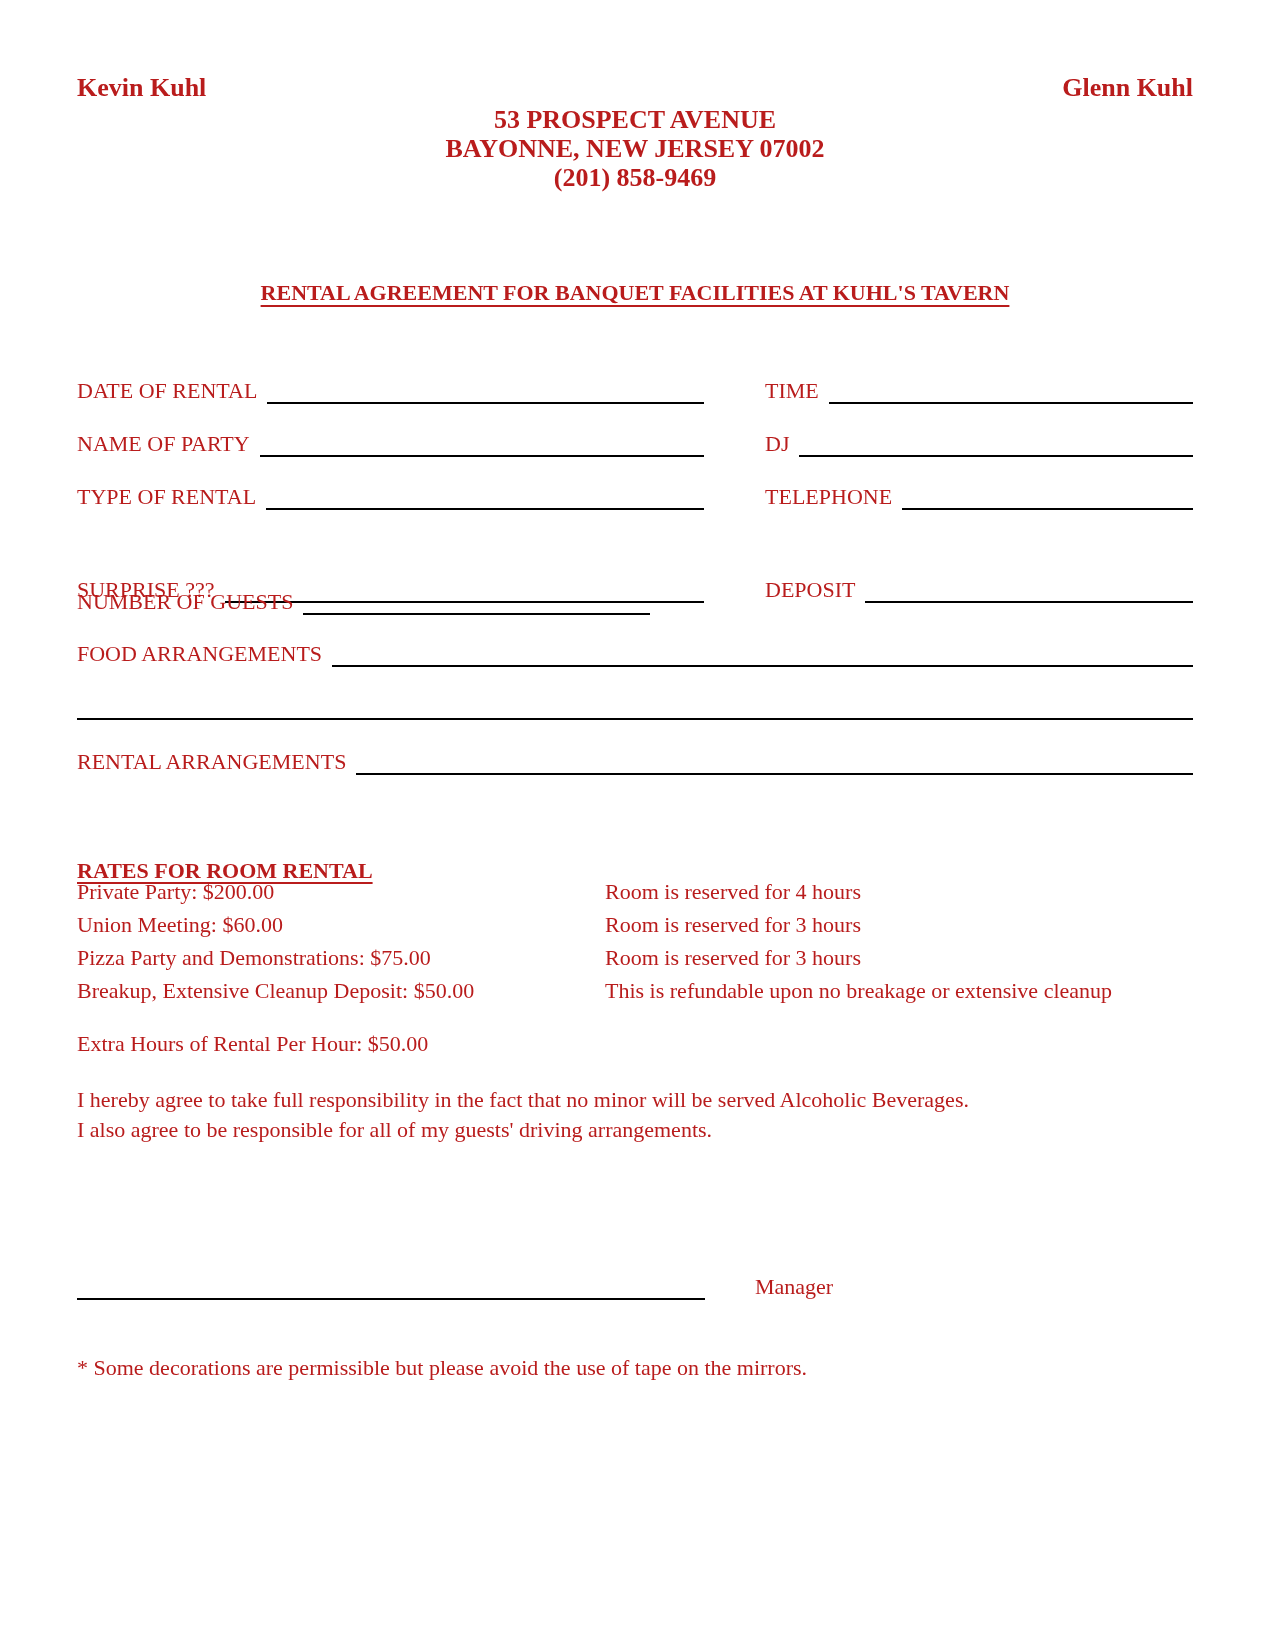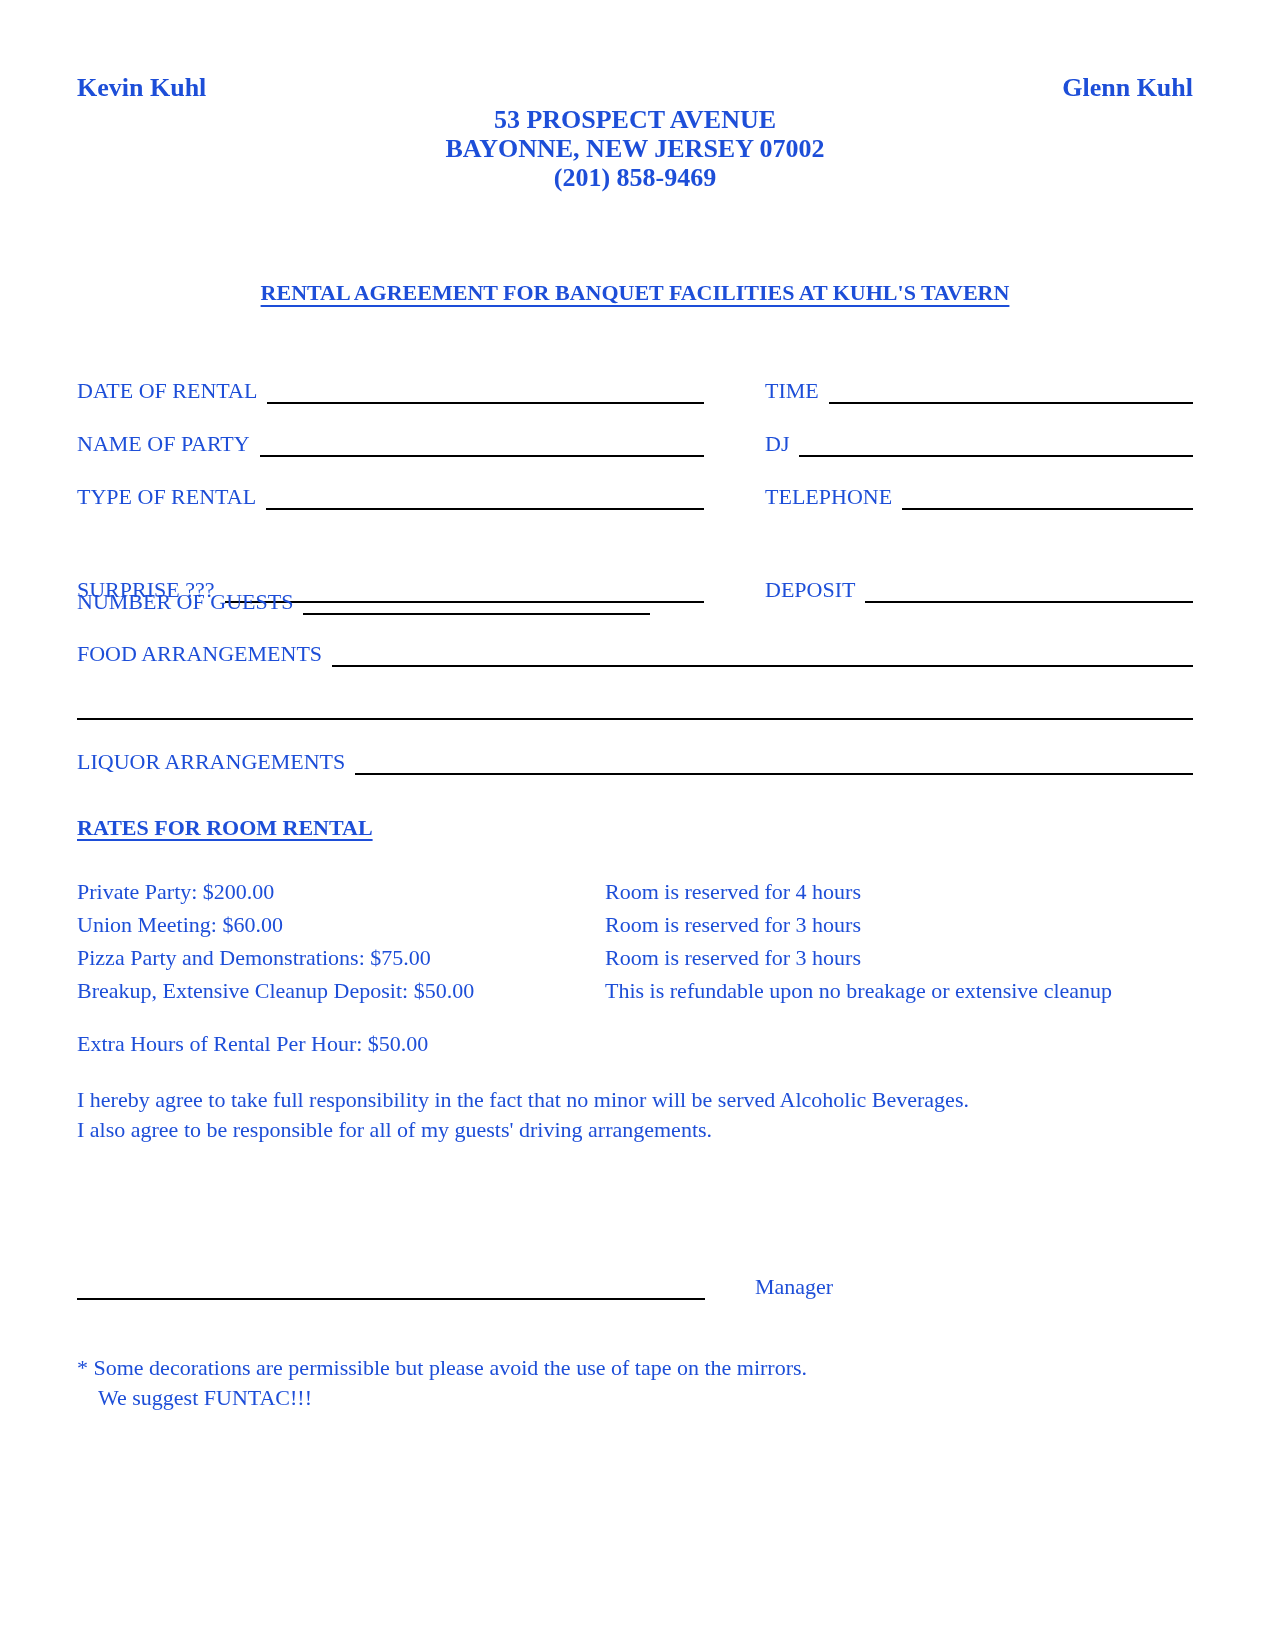--- a/index.html
+++ b/index.html
@@ -1,21 +1,21 @@
 <!DOCTYPE html>
 <html><head>
 <meta charset="utf-8">
 <style>
   html, body { margin: 0; padding: 0; background: #ffffff; }
   .page {
     position: relative;
     width: 1275px;
     height: 1650px;
     background: #ffffff;
-    color: #1d4ed8;
+    color: #b91c1c;
     font-family: "Liberation Serif", serif;
     font-size: 22px;
     overflow: hidden;
   }
   .abs { position: absolute; }
 
   
   .owners {
     top: 73px; left: 77px; width: 1116px;
     display: flex; justify-content: space-between;
@@ -45,21 +45,21 @@
   .row2 { top: 427px; }
   .row3 { top: 480px; }
   .row4 { top: 540px; margin-top: 33px; }
   .row5 { top: 585px; left: 77px; width: 573px; }
   .row6 { top: 637px; left: 77px; width: 1116px; }
   .row8 { top: 745px; left: 77px; width: 1116px; }
   .lone-line { top: 718px; left: 77px; width: 1116px; border-top: 2px solid #000; height: 0; }
 
   
   .rates-heading {
-    top: 815px; left: 77px;
+    top: 858px; left: 77px;
     font-weight: bold; font-size: 22px;
     text-decoration: underline;
     text-decoration-thickness: 2px;
     text-underline-offset: 4px;
   }
   .rates-list { top: 875px; left: 77px; width: 1116px; }
   .rate-row { display: flex; line-height: 33px; }
   .rate-item { width: 528px; flex: 0 0 528px; }
   .rate-note { flex: 1 1 auto; }
   .extra-hours { top: 1027px; left: 77px; line-height: 33px; }
@@ -136,21 +136,21 @@
   </div>
 
   <div class="abs frow row6">
     <span class="lbl">FOOD ARRANGEMENTS</span>
     <span class="blank grow"></span>
   </div>
 
   <div class="abs lone-line"></div>
 
   <div class="abs frow row8">
-    <span class="lbl">LIQUOR ARRANGEMENTS</span>
+    <span class="lbl">RENTAL ARRANGEMENTS</span>
     <span class="blank grow"></span>
   </div>
 
   <div class="abs rates-heading">RATES FOR ROOM RENTAL</div>
 
   <div class="abs rates-list">
     <div class="rate-row">
       <span class="rate-item">Private Party: $200.00</span>
       <span class="rate-note">Room is reserved for 4 hours</span>
     </div>
@@ -175,16 +175,15 @@
     <div>I also agree to be responsible for all of my guests' driving arrangements.</div>
   </div>
 
   <div class="abs sig-row">
     <span class="blank sig-blank"></span>
     <span class="sig-label">Manager</span>
   </div>
 
   <div class="abs footnote">
     <div>* Some decorations are permissible but please avoid the use of tape on the mirrors.</div>
-    <div class="indent">We suggest FUNTAC!!!</div>
   </div>
 
 </div>
 
 </body></html>

